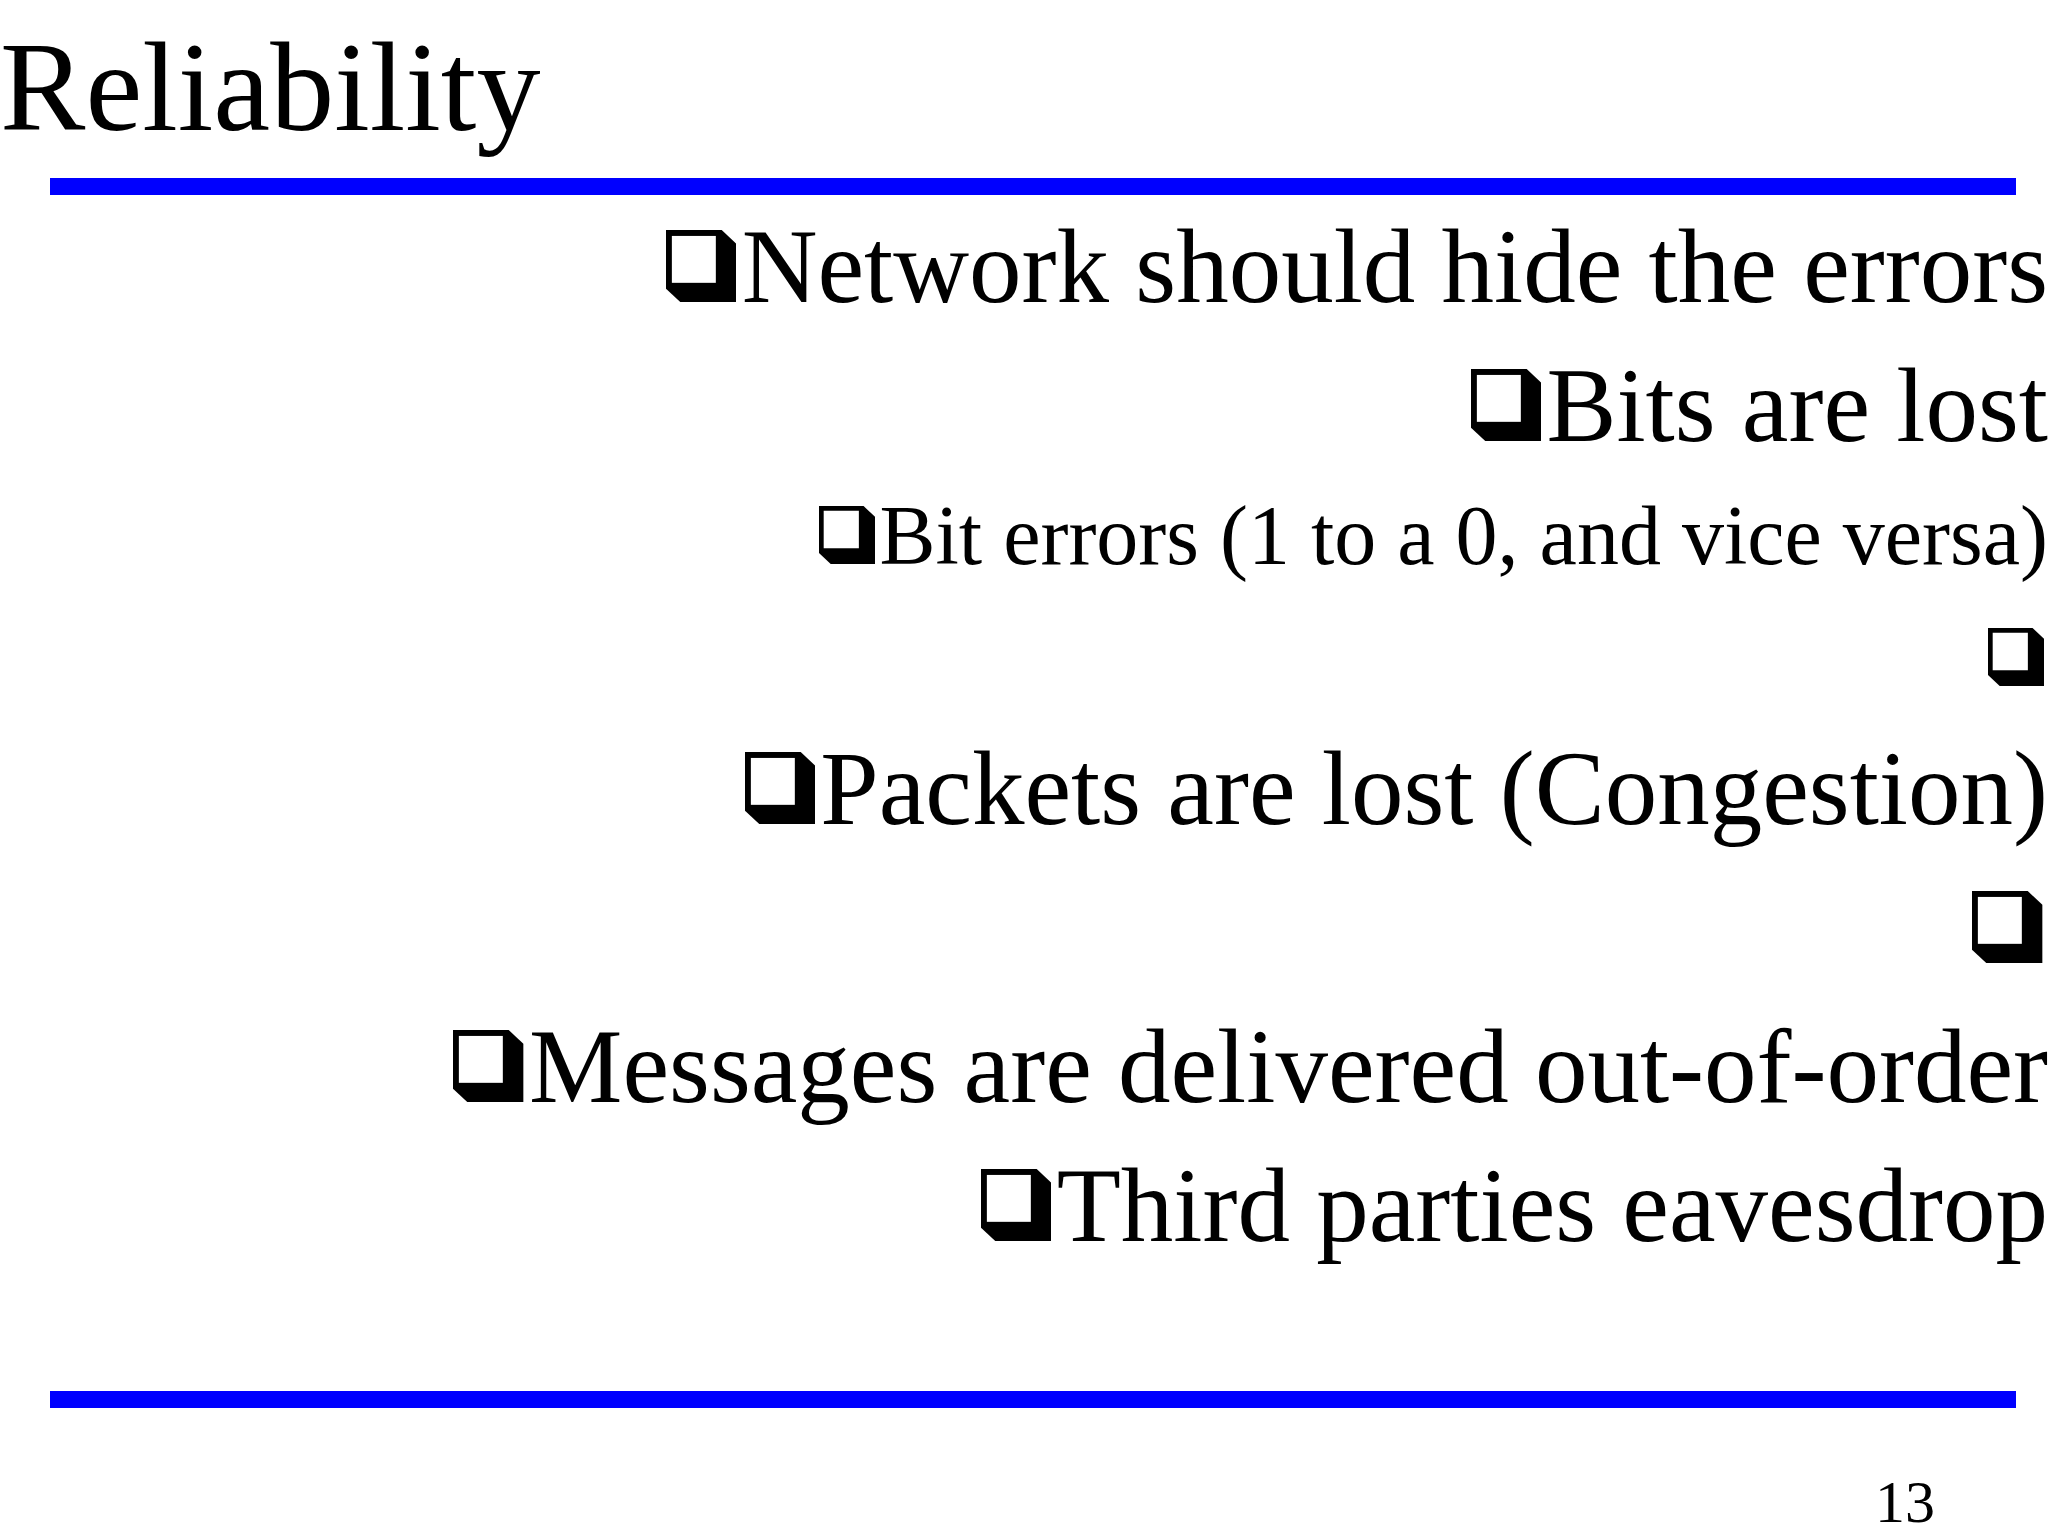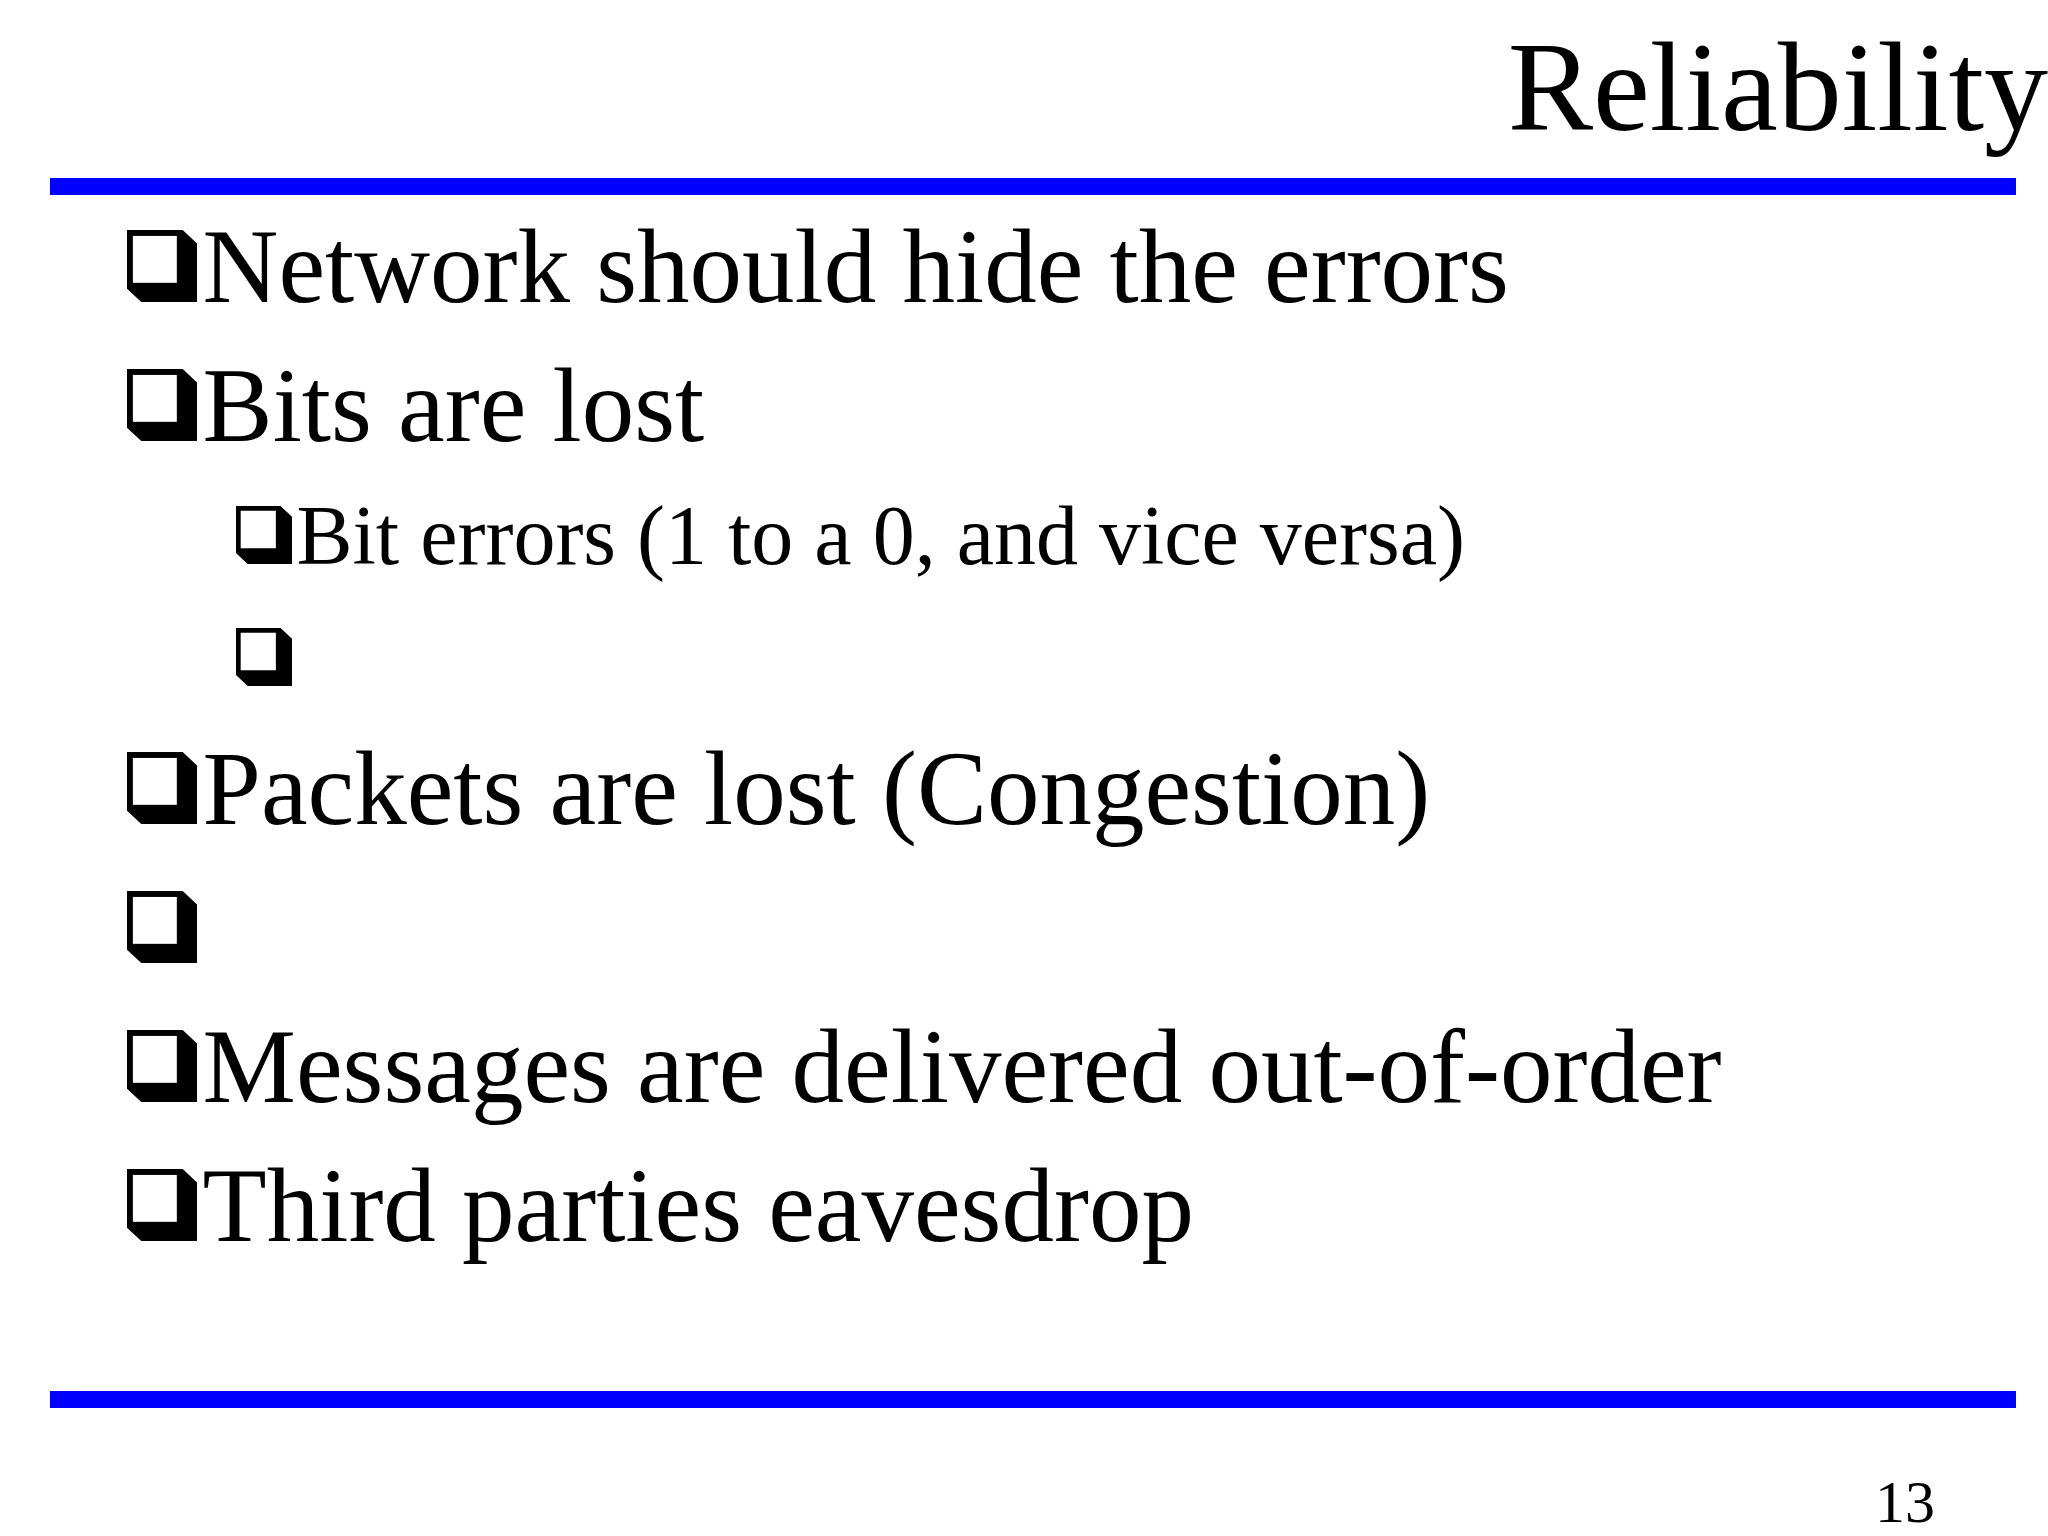--- a/index.html
+++ b/index.html
@@ -14,21 +14,21 @@
     background: #ffffff;
     overflow: hidden;
     font-family: "Liberation Serif", "DejaVu Serif", serif;
     color: #000000;
   }
   .title {
     position: absolute;
     top: 14px;
     left: 0;
     width: 100%;
-    text-align: right;
+    text-align: left;
     font-size: 128px;
     line-height: 1.15;
     font-weight: 400;
     white-space: nowrap;
   }
   .rule {
     position: absolute;
     left: 50px;
     width: 1966px;
     height: 17px;
@@ -39,20 +39,21 @@
   .content {
     position: absolute;
     top: 197px;
     left: 127px;
     width: 1921px;
     display: flex;
     flex-direction: column;
   }
   .bullet {
     white-space: nowrap;
+    text-align: right;
   }
   .bullet.level1 {
     font-size: 105px;
     line-height: 139px;
     padding-left: 0;
   }
   .bullet.level2 {
     font-size: 84px;
     line-height: 122px;
     padding-left: 109px;

